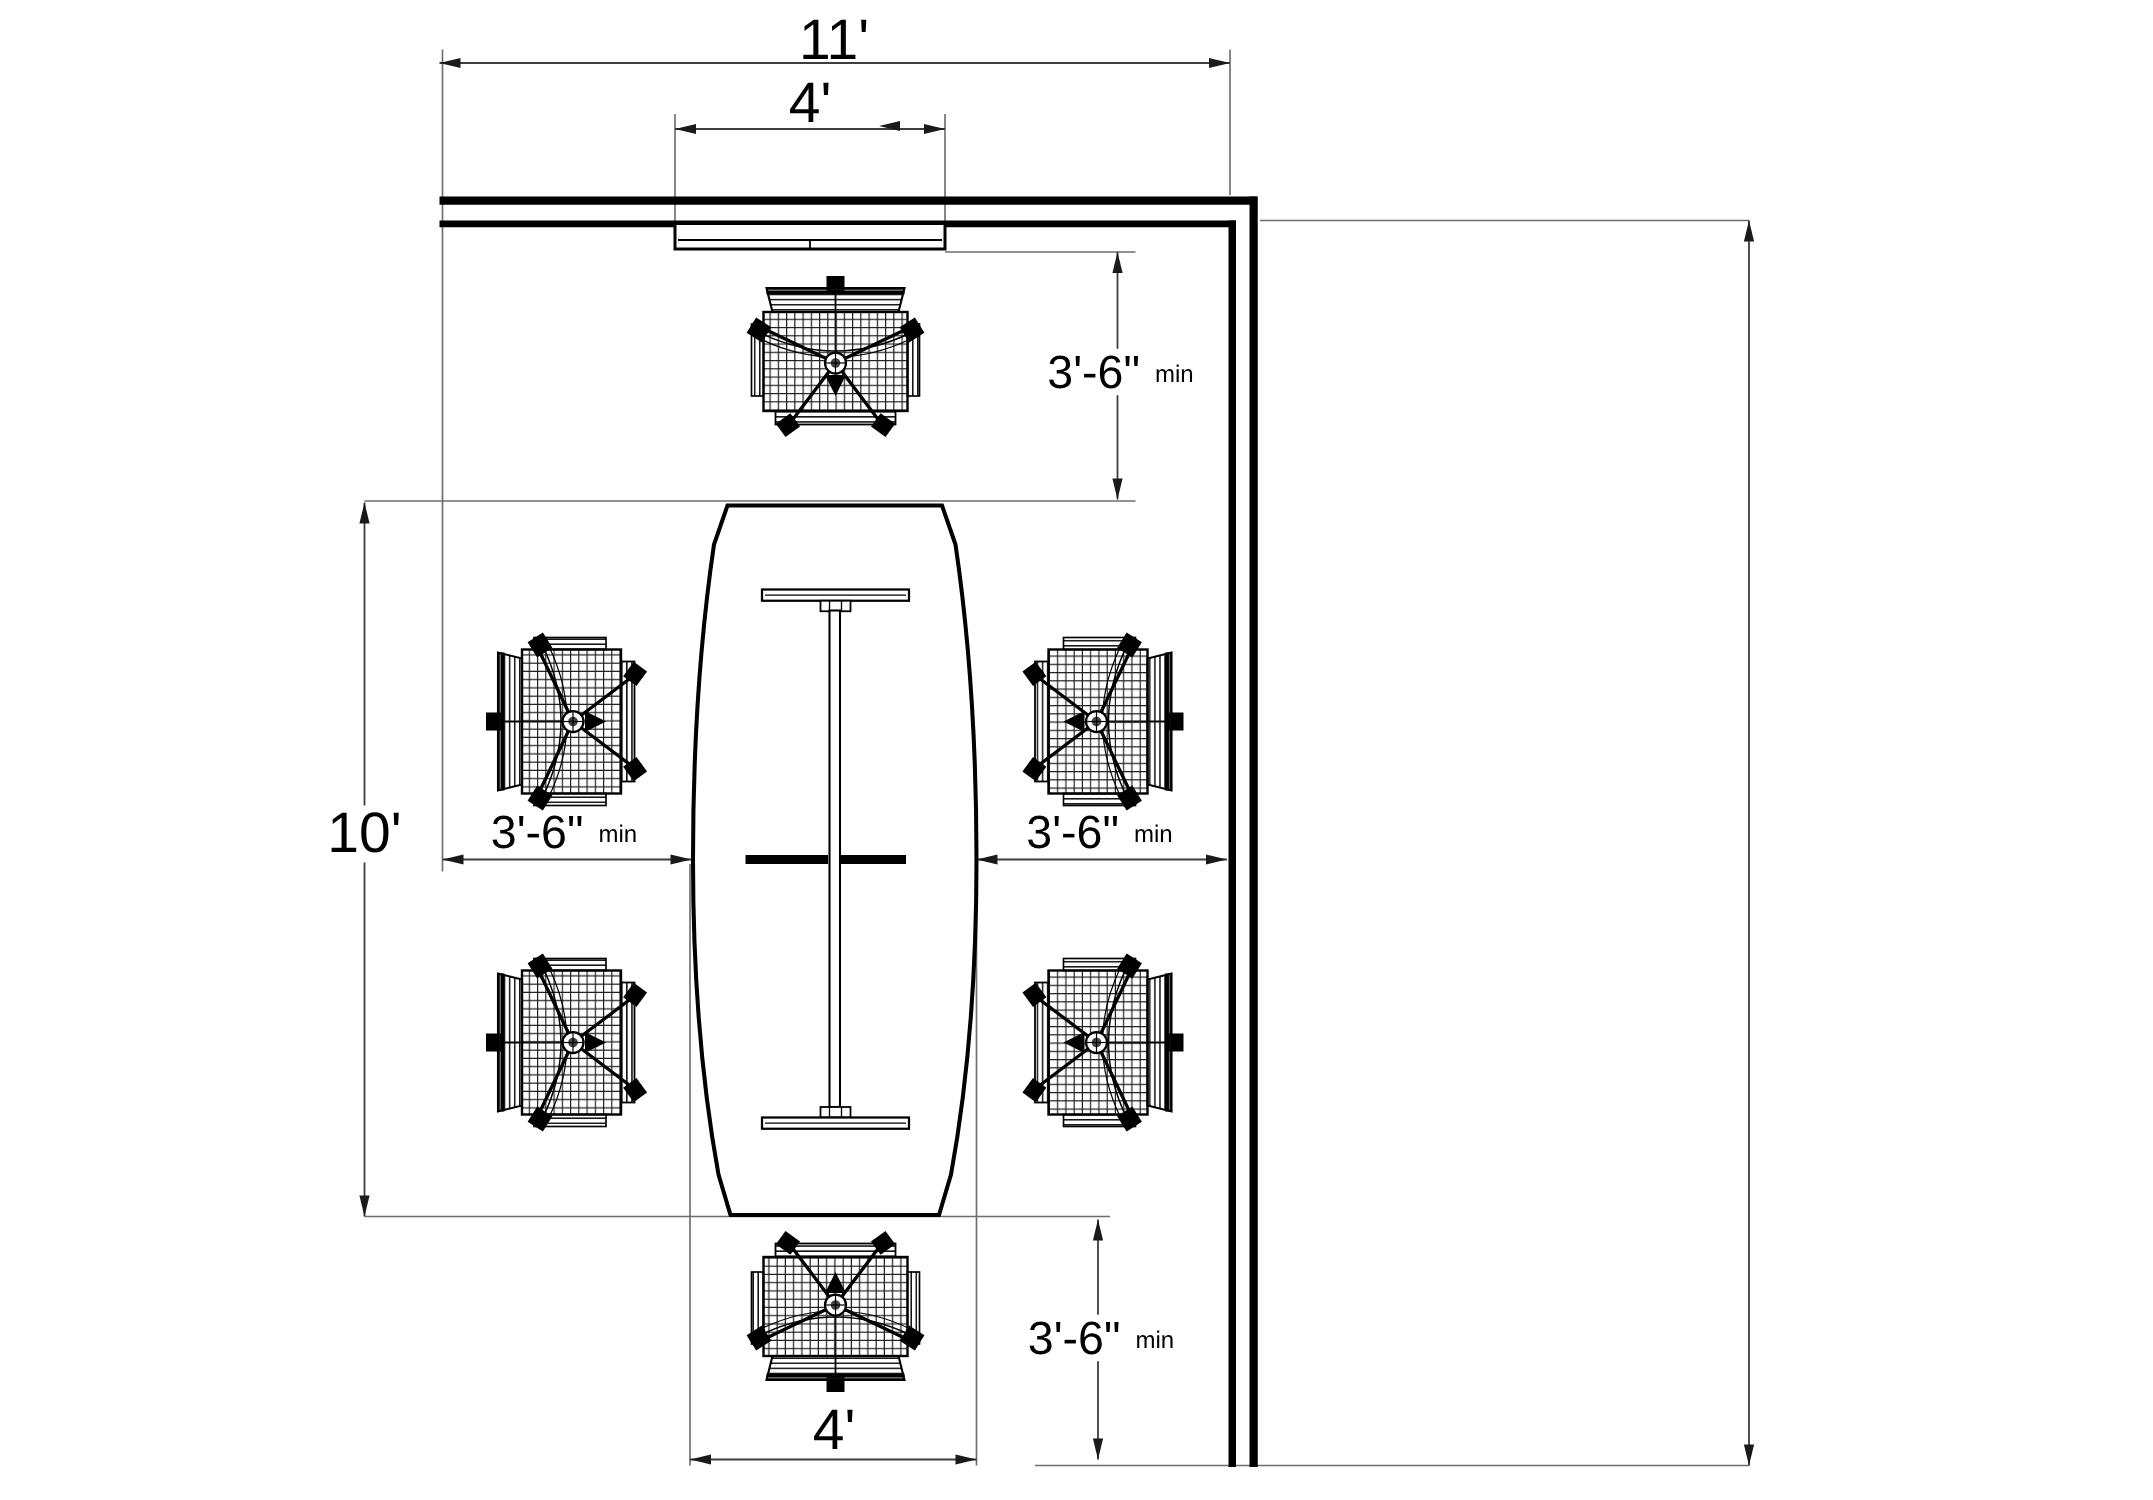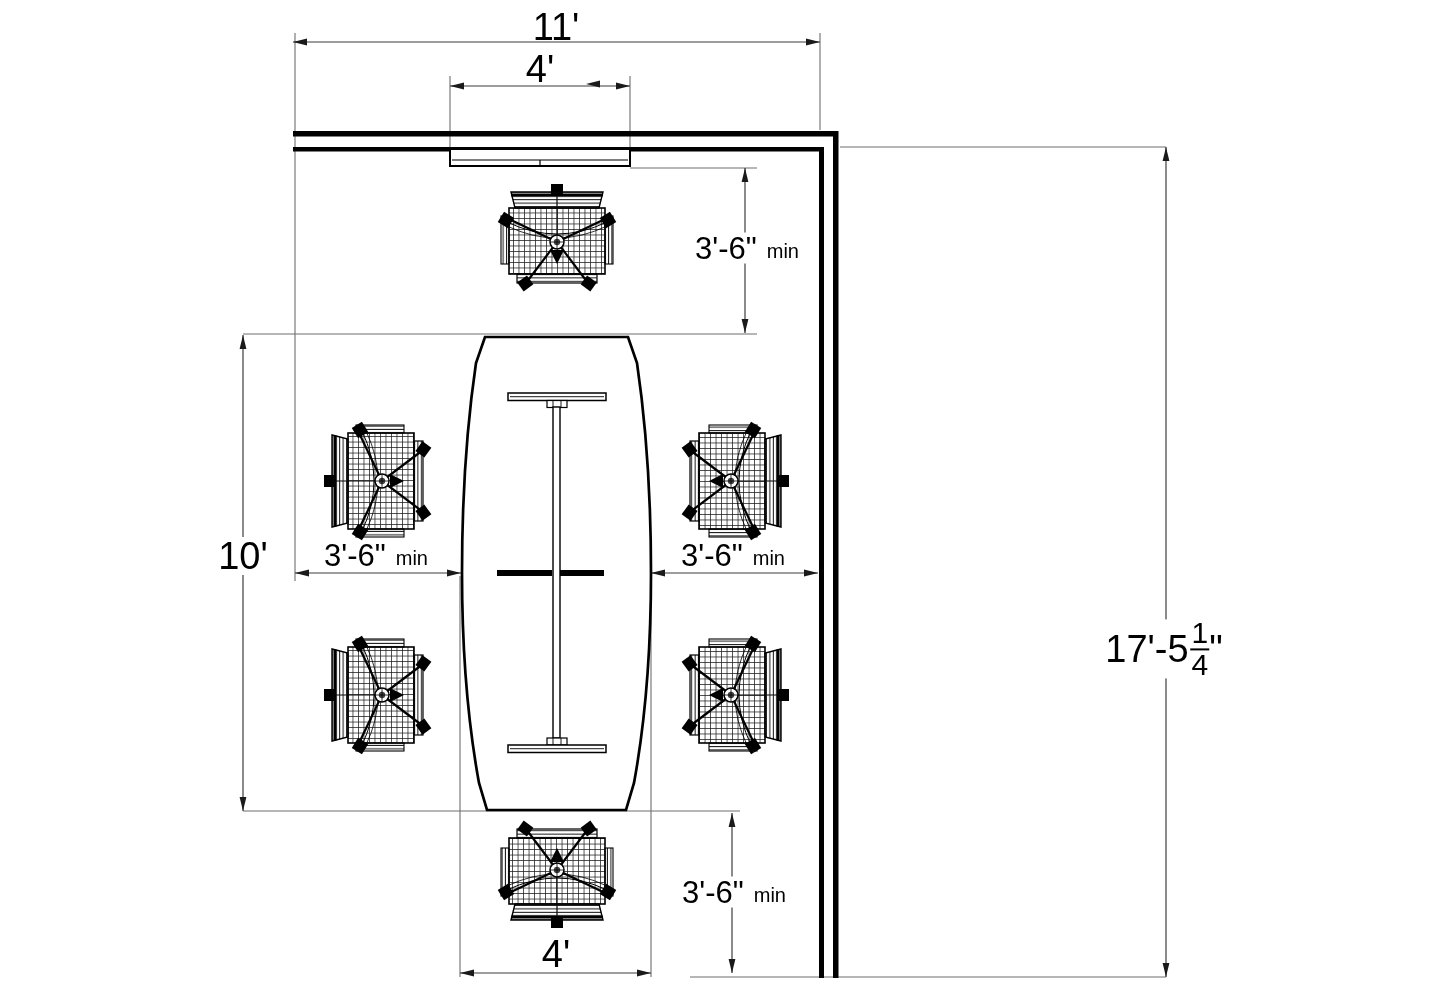--- a/index.html
+++ b/index.html
@@ -19,21 +19,21 @@
     background:#fff;
     padding:0 3px;
     font-size:38px;
     line-height:1;
     display:flex;
     align-items:center;
     z-index:5;
   }
   .dim-label.clr{font-size:31px;}
   .dim-label .min-suffix{
-    font-size:20px;
+    font-size:16px;
     margin-left:10px;
     align-self:center;
     padding-top:4px;
   }
   .dim-label.no-bg{background:transparent;}
   .frac{
     display:inline-flex;
     flex-direction:column;
     align-items:center;
     font-size:30px;
@@ -237,22 +237,14 @@
 
   <div class="dim-label clr" style="left:734px;top:892px;">
     <span>3'-6"</span>
       <span class="min-suffix">min</span>
   </div>
 
   <div class="dim-label no-bg" style="left:556px;top:954px;">
     <span>4'</span>
   </div>
 
-  <div class="dim-label" style="left:1164px;top:649px;">
-    <span>17'-5</span>
-      <span class="frac">
-        <span class="num">1</span>
-        <span class="den">4</span>
-      </span>
-      <span>"</span>
-  </div>
 
 </div>
 
 </body></html>

